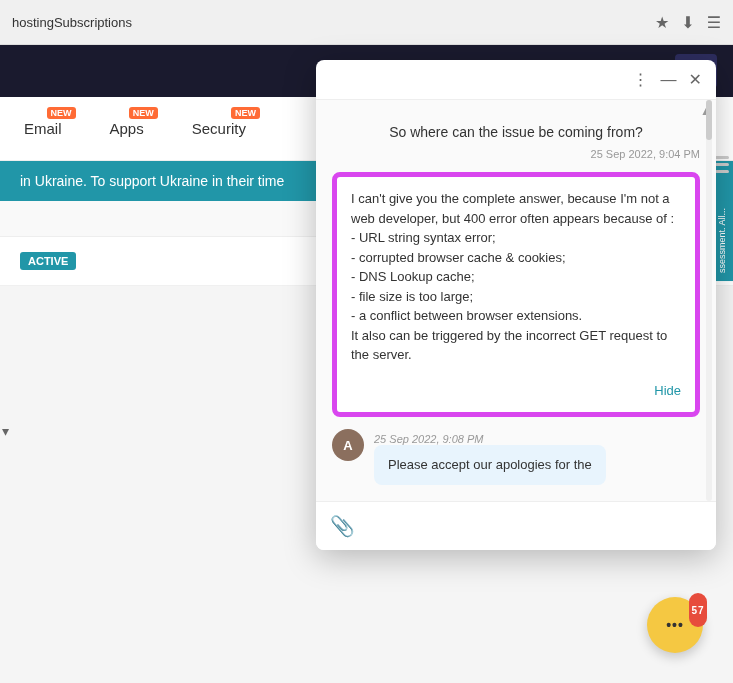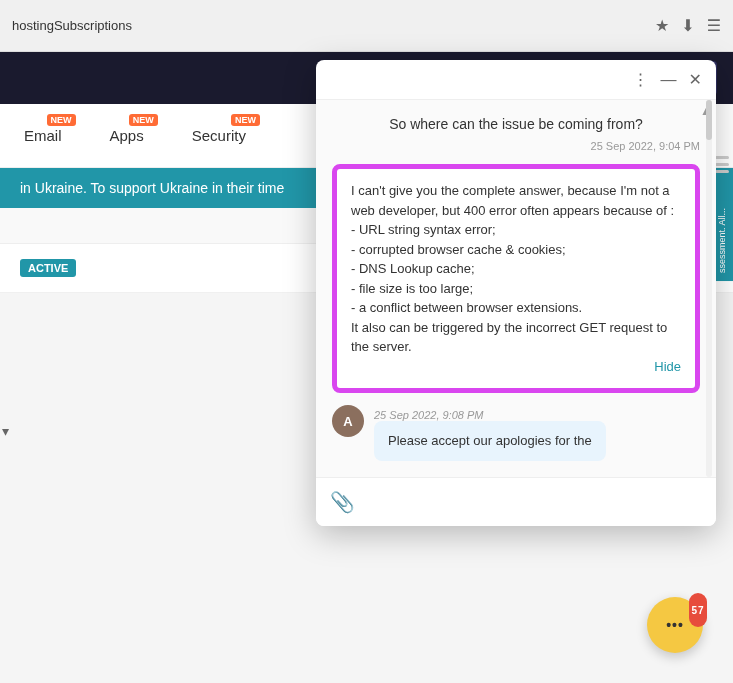--- a/index.html
+++ b/index.html
@@ -8,21 +8,21 @@
       width: 733px;
       height: 683px;
       overflow: hidden;
       position: relative;
       background: #f5f5f5;
     }
 
     
     .browser-bar {
       background: #f0f0f0;
-      height: 52px;
+      height: 45px;
       display: flex;
       align-items: center;
       padding: 0 12px;
       border-bottom: 1px solid #ddd;
     }
     .browser-url {
       flex: 1;
       font-size: 13px;
       color: #333;
     }
@@ -205,20 +205,21 @@
       right: 0;
       top: 0;
       font-size: 12px;
       color: #999;
       padding: 4px;
     }
 
     .msg-question {
       text-align: center;
       margin-bottom: 8px;
+      margin-top: 8px;
     }
     .msg-question-text {
       font-size: 14px;
       color: #333;
     }
     .msg-timestamp {
       font-size: 11px;
       color: #999;
       text-align: right;
       margin-bottom: 12px;
@@ -234,21 +235,21 @@
       line-height: 1.5;
       margin-bottom: 8px;
       position: relative;
     }
 
     .msg-hide {
       text-align: right;
       font-size: 13px;
       color: #2196a8;
       cursor: pointer;
-      margin-top: 0;
+      margin-top: 16px;
     }
 
     .msg-agent-row {
       display: flex;
       align-items: flex-start;
       gap: 10px;
       margin-top: 12px;
     }
     .agent-avatar {
       width: 32px;

